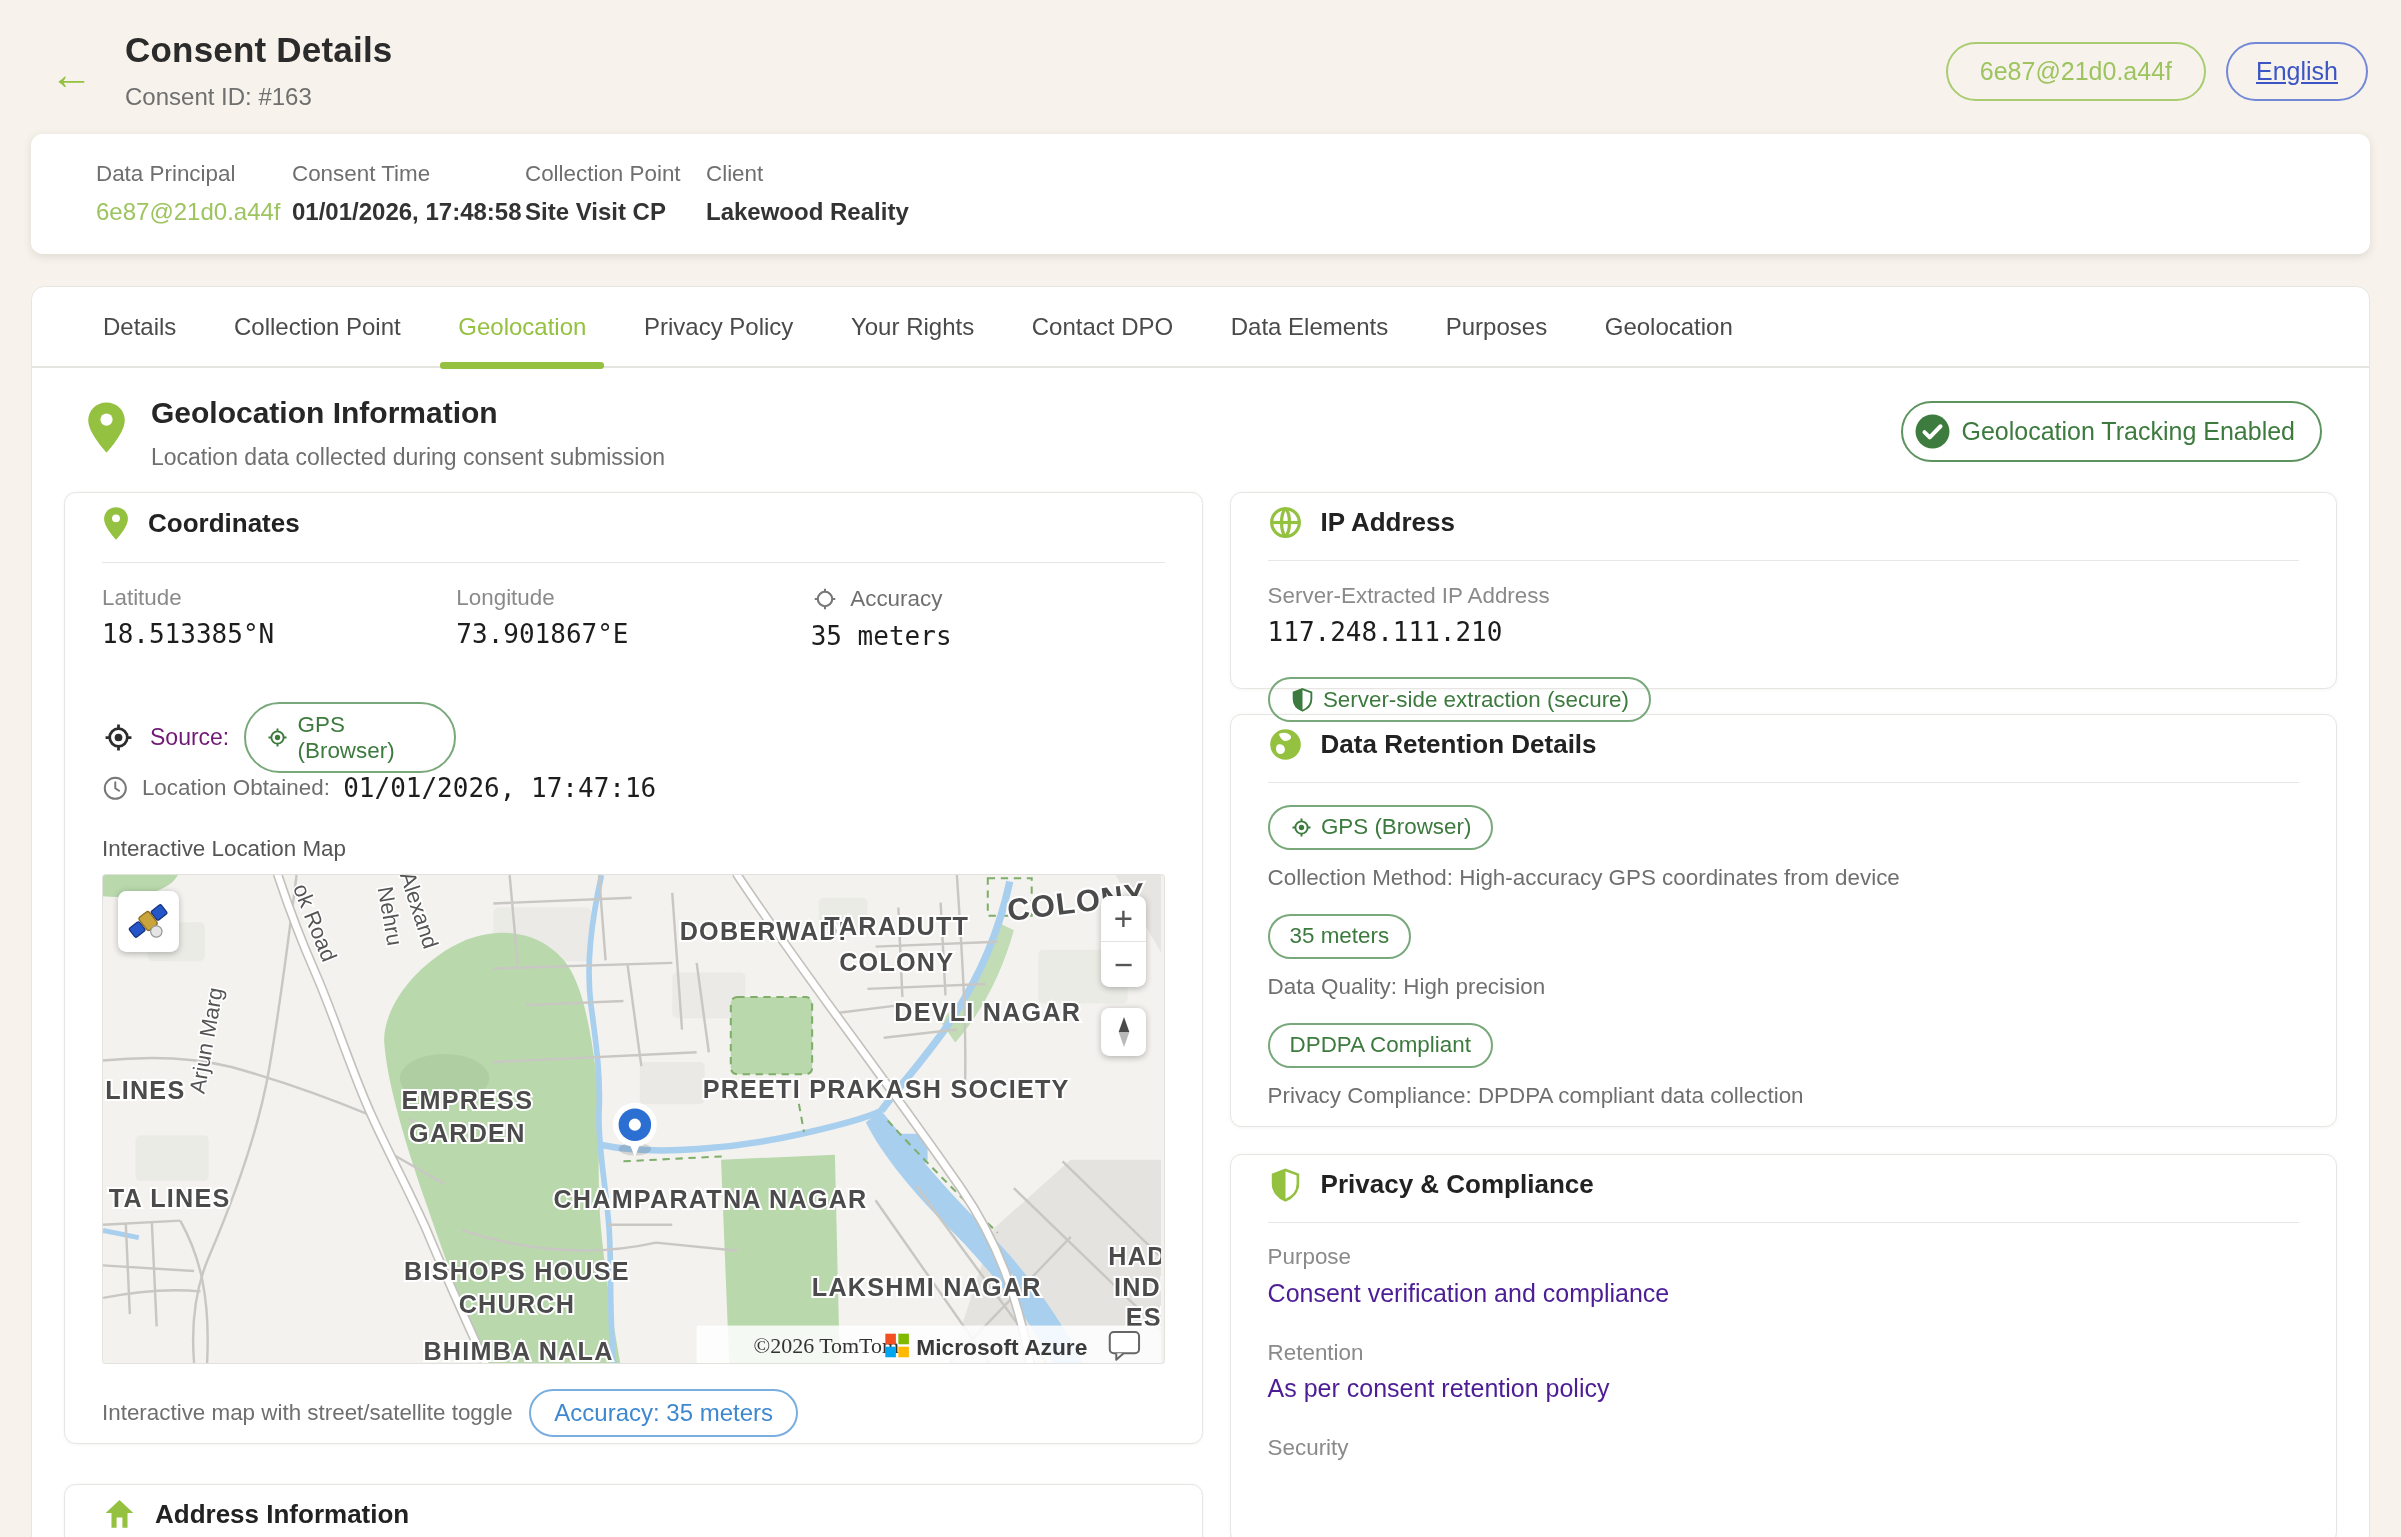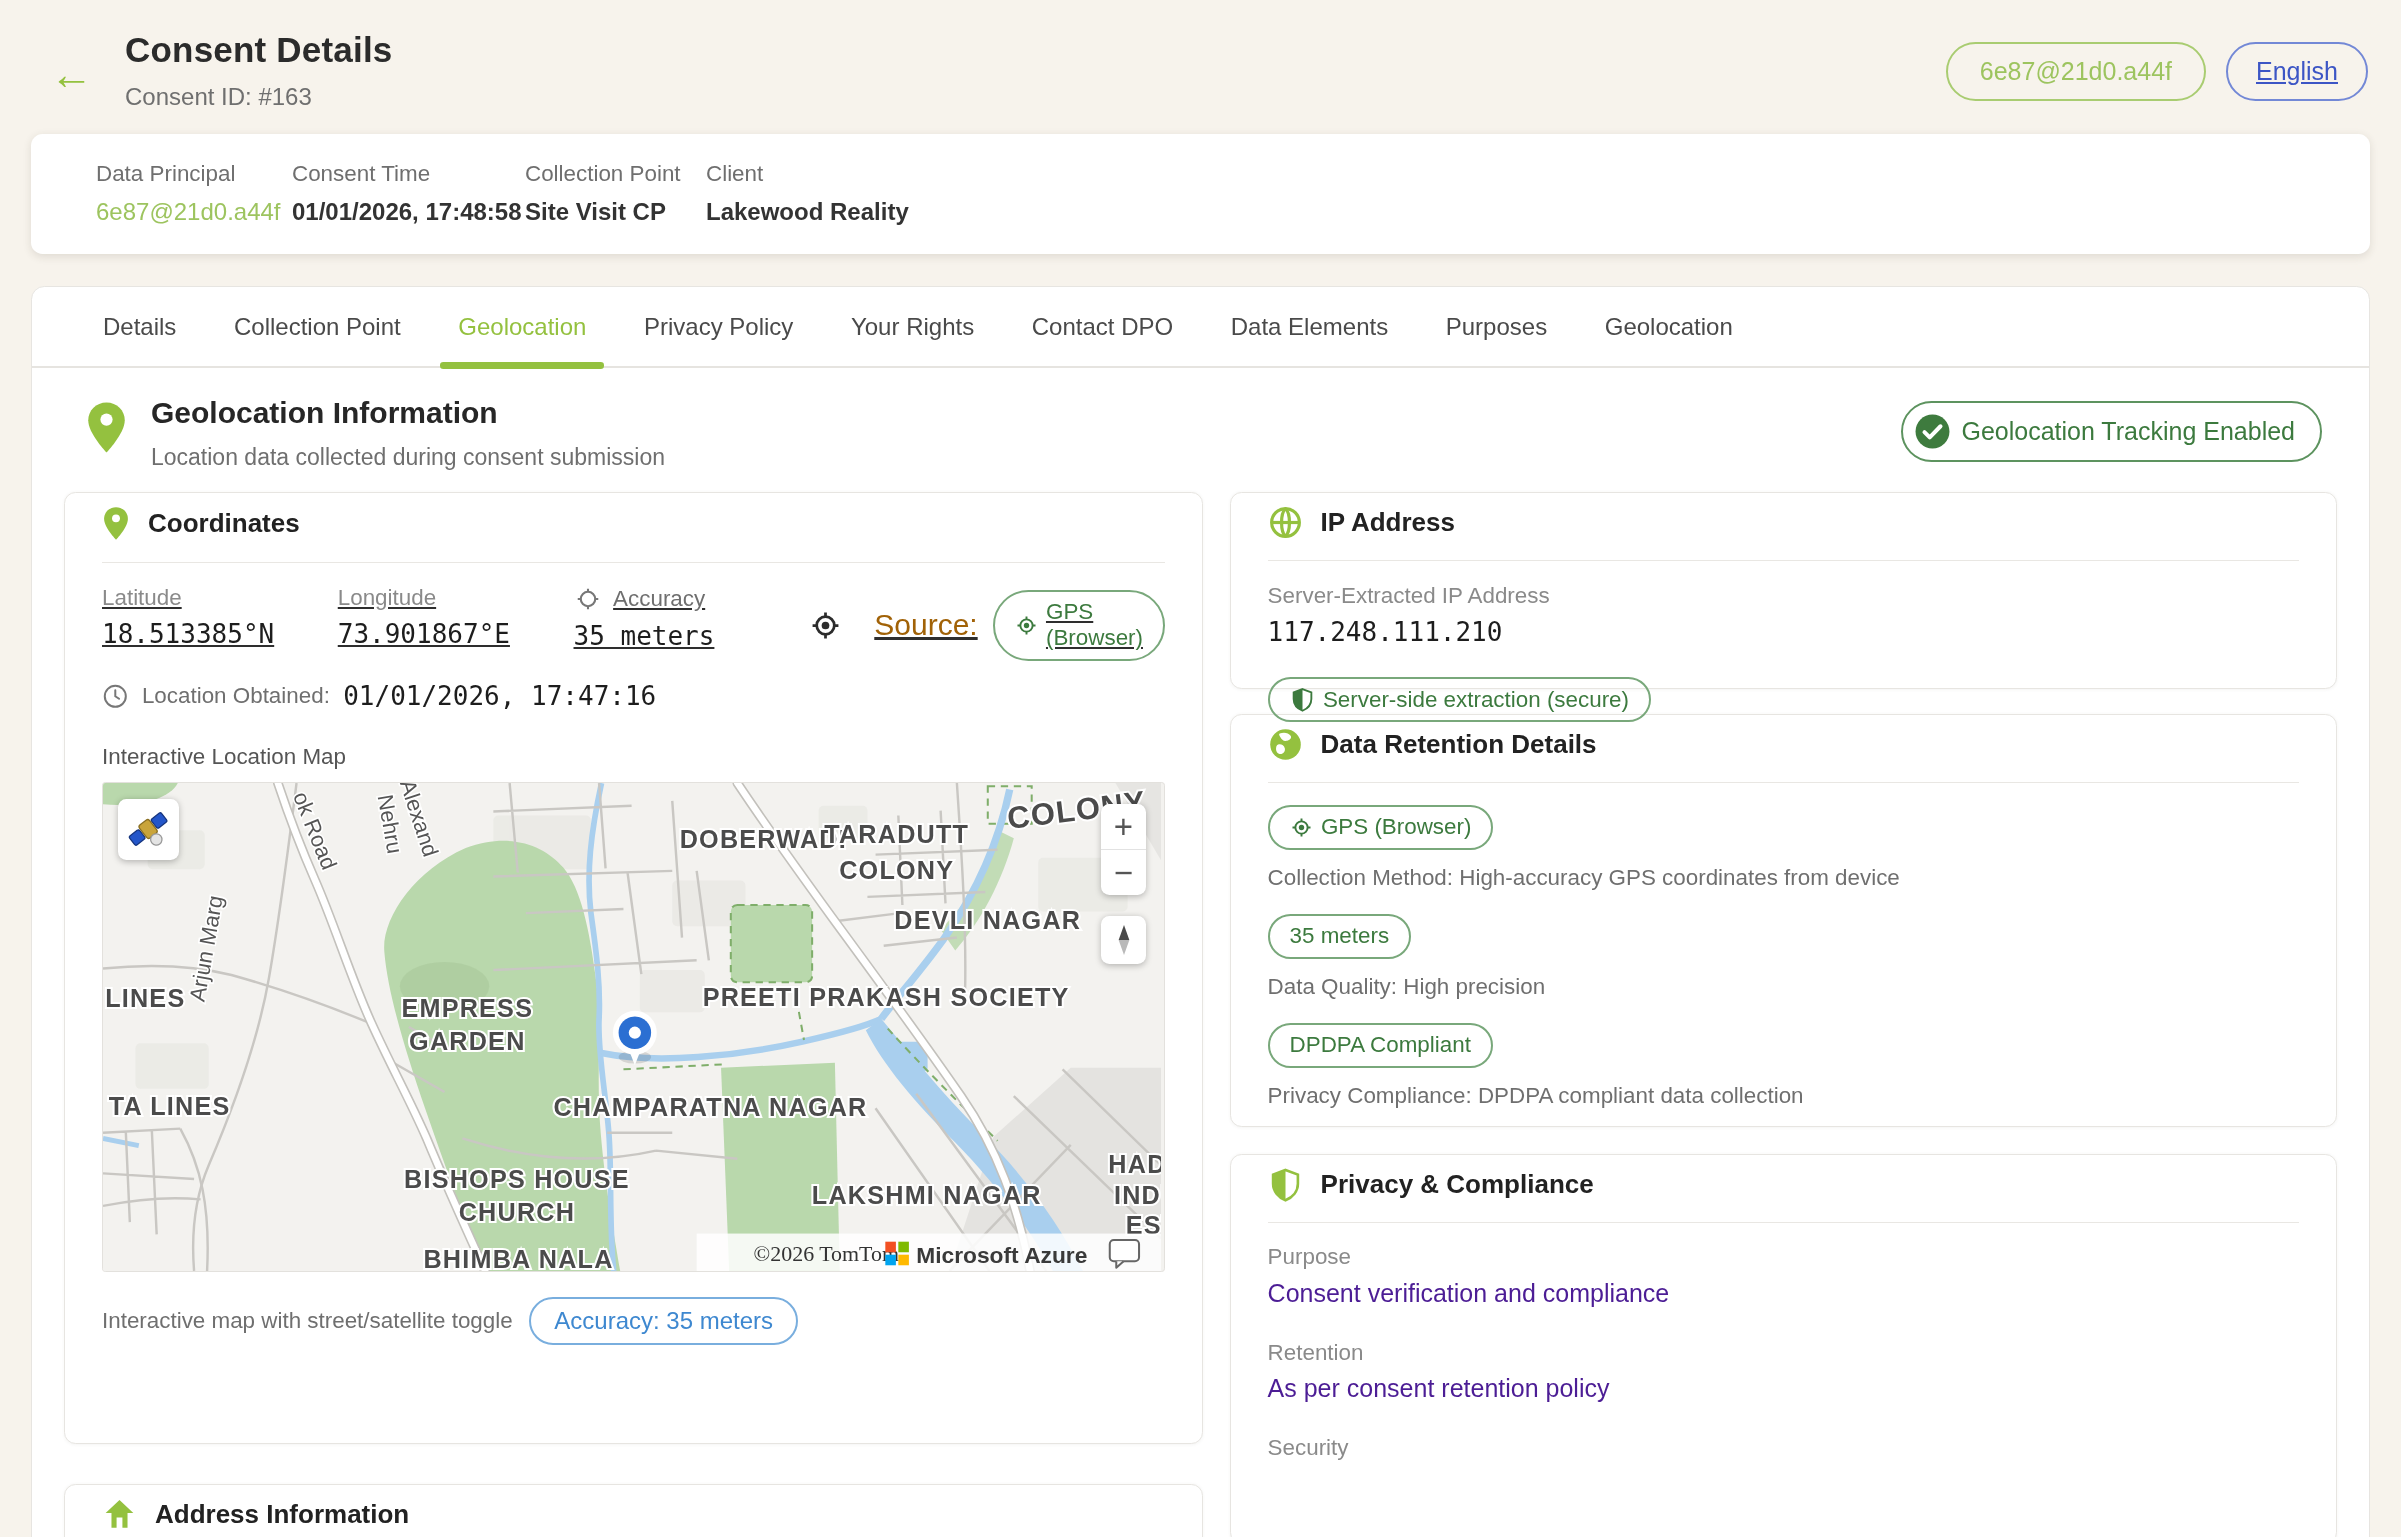--- a/index.html
+++ b/index.html
@@ -50,21 +50,21 @@
   .tracking-badge{margin-left:auto;border:2.5px solid #5d935f;color:#3c7a3e;font-size:25px;padding:10px 25px 10px 11.6px;margin-top:5px;}
   
   .columns{display:flex;gap:26.6px;padding:21.6px 32px 0 32px;align-items:flex-start;}
   .col{width:1139px;}
   .card{background:#fff;border:1.7px solid #e7e5e1;border-radius:11.6px;padding:12px 37px;box-sizing:border-box;box-shadow:0 0.8px 3.3px rgba(60,50,30,.05);}
   .card-title-row{display:flex;align-items:center;gap:18px;margin-bottom:20px;}
   .card-title{font-size:26px;font-weight:800;color:#222;}
   .card hr{border:none;border-top:1.7px solid #e9e7e3;margin:0 0 21.6px 0;}
   .f-label{font-size:22.4px;color:#8a8a8a;margin-bottom:8.3px;}
   .mono{font-family:"DejaVu Sans Mono","Liberation Mono",monospace;font-size:26px;color:#1d1d1d;}
-  .coord-grid{display:grid;grid-template-columns:1fr 1fr 1fr 1fr;row-gap:16px;text-decoration:underline;}
+  .coord-grid{display:grid;grid-template-columns:1fr 1fr 1fr;row-gap:16px;}
   .cg-item{margin-bottom:28px;}
   .icon-label{display:flex;align-items:center;gap:11.6px;font-size:22.4px;color:#6f6f6f;margin-bottom:8.3px;}
   .acc-val{margin-bottom:30px;}
   .source-row{display:flex;align-items:center;gap:15px;}
   .pill-green{border:2.1px solid #79a87b;color:#3c7a3e;font-size:22.4px;padding:7.5px 20px;gap:8.3px;}
   .obtained-row{display:flex;align-items:center;gap:13.3px;margin-bottom:33px;}
   .obtained-row .t{font-size:22.4px;color:#6f6f6f;}
   .map-label{font-size:22.4px;color:#555;margin-bottom:11.6px;}
   .map-wrap{position:relative;width:1061px;border:1.7px solid #e3e1dd;border-radius:3.3px;overflow:hidden;background:#f3f2ef;}
   .map-wrap svg.mapsvg{display:block;}
@@ -192,21 +192,21 @@
           </div>
           <div>
             <div class="source-row" style="margin-top:5px;">
               <svg class="ico" width="33" height="33" viewBox="0 0 24 24">
                 <g stroke="#2c2c2c" stroke-width="2" fill="none">
                   <circle cx="12" cy="12" r="6.4"></circle>
                   <path d="M12 2.6v3M12 18.4v3M2.6 12h3M18.4 12h3"></path>
                 </g>
                 <circle cx="12" cy="12" r="2.8" fill="#2c2c2c"></circle>
               </svg>
-              <span style="font-size:30px;color:#a16207;margin-left:17px;">Source:</span>
+              <span style="font-size:23px;color:#701a75;">Source:</span>
               <span class="pill pill-green">
                 <svg class="ico" width="23" height="23" viewBox="0 0 24 24">
                   <g stroke="#3c7a3e" stroke-width="2" fill="none">
                     <circle cx="12" cy="12" r="6.4"></circle>
                     <path d="M12 2.6v3M12 18.4v3M2.6 12h3M18.4 12h3"></path>
                   </g>
                   <circle cx="12" cy="12" r="2.8" fill="#3c7a3e"></circle>
                 </svg>
                 <span>GPS (Browser)</span>
               </span>

